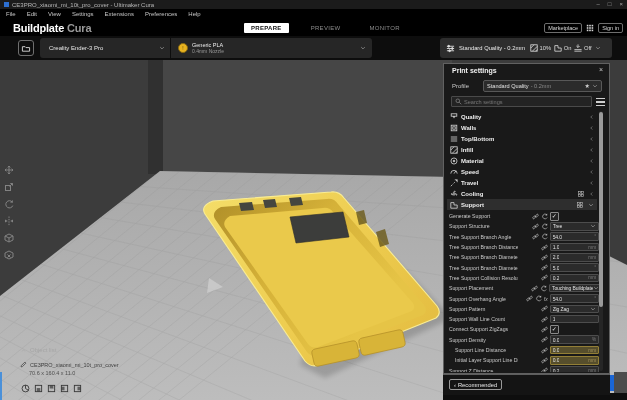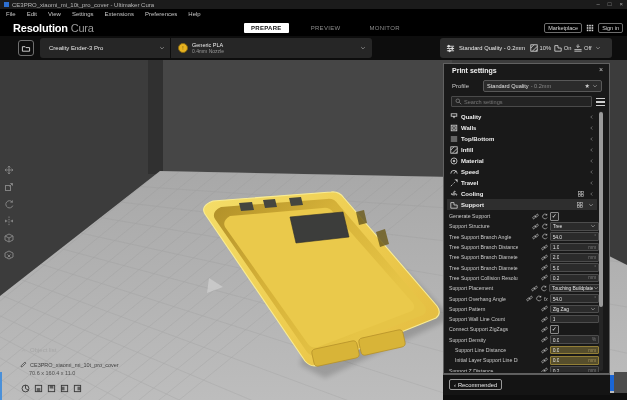--- a/index.html
+++ b/index.html
@@ -9,21 +9,21 @@
   #titlebar{left:0;top:0;width:627px;height:9px;background:#1b1b1b;display:flex;align-items:center;padding:0 4px;box-sizing:border-box;}
   #appicon{width:5px;height:5px;background:#2d6fd0;margin-right:3px;}
   #titletext{font-size:6px;color:#b8b8b8;white-space:nowrap;}
   #wincontrols{margin-left:auto;display:flex;gap:8px;font-size:6px;color:#aaa;line-height:9px;}
   
   #menubar{left:0;top:9px;width:627px;height:10px;background:#000;display:flex;align-items:center;gap:11px;padding-left:6px;box-sizing:border-box;}
   #menubar span{font-size:6px;color:#c6c6c6;}
   
   #header{left:0;top:19px;width:627px;height:17px;background:#000;}
   #logo{position:absolute;left:13px;top:3px;font-size:11px;color:#fff;font-weight:bold;letter-spacing:-0.2px;}
-  #logo .lite{font-weight:normal;color:#9a9a9a;}
+  #logo .lite{font-weight:bold;color:#9a9a9a;}
   #stagetabs{position:absolute;left:244px;top:3px;display:flex;gap:15px;align-items:center;height:11px;}
   .tab{font-size:6px;color:#8b8b8b;letter-spacing:.3px;padding:2px 7px;border-radius:1px;}
   .tab.active{background:#fff;color:#111;font-weight:bold;}
   #hdr-right{position:absolute;right:4px;top:3px;display:flex;gap:4px;align-items:center;height:11px;color:#d5d5d5;}
   .hbtn{font-size:5.5px;color:#d9d9d9;border:1px solid #6e6e6e;border-radius:2px;padding:1px 3px;}
   
   #configbar{left:0;top:36px;width:627px;height:24px;background:#0d0d0d;}
   #openbtn{left:18px;top:40px;width:16px;height:16px;border:1px solid #6f6f6f;border-radius:3px;display:flex;align-items:center;justify-content:center;color:#ddd;box-sizing:border-box;}
   #selector{left:40px;top:38px;width:332px;height:20px;background:#262626;border-radius:3px;display:flex;align-items:center;}
   #printer-seg{width:130px;display:flex;align-items:center;padding-left:9px;box-sizing:border-box;}
@@ -193,21 +193,21 @@
       <span>Edit</span>
       <span>View</span>
       <span>Settings</span>
       <span>Extensions</span>
       <span>Preferences</span>
       <span>Help</span>
     </div>
 
 <div class="abs" id="header">
   <div id="logo">
-    <span>Resolution</span> <span class="lite">Cura</span>
+    <span>Buildplate</span> <span class="lite">Cura</span>
   </div>
   <div id="stagetabs">
         <span class="tab active">PREPARE</span>
         <span class="tab">PREVIEW</span>
         <span class="tab">MONITOR</span>
       </div>
   <div id="hdr-right">
     <span class="hbtn">Marketplace</span>
     <span>
           <svg width="8" height="8" viewBox="0 0 10 10" fill="none" stroke="currentColor" stroke-width="1">

